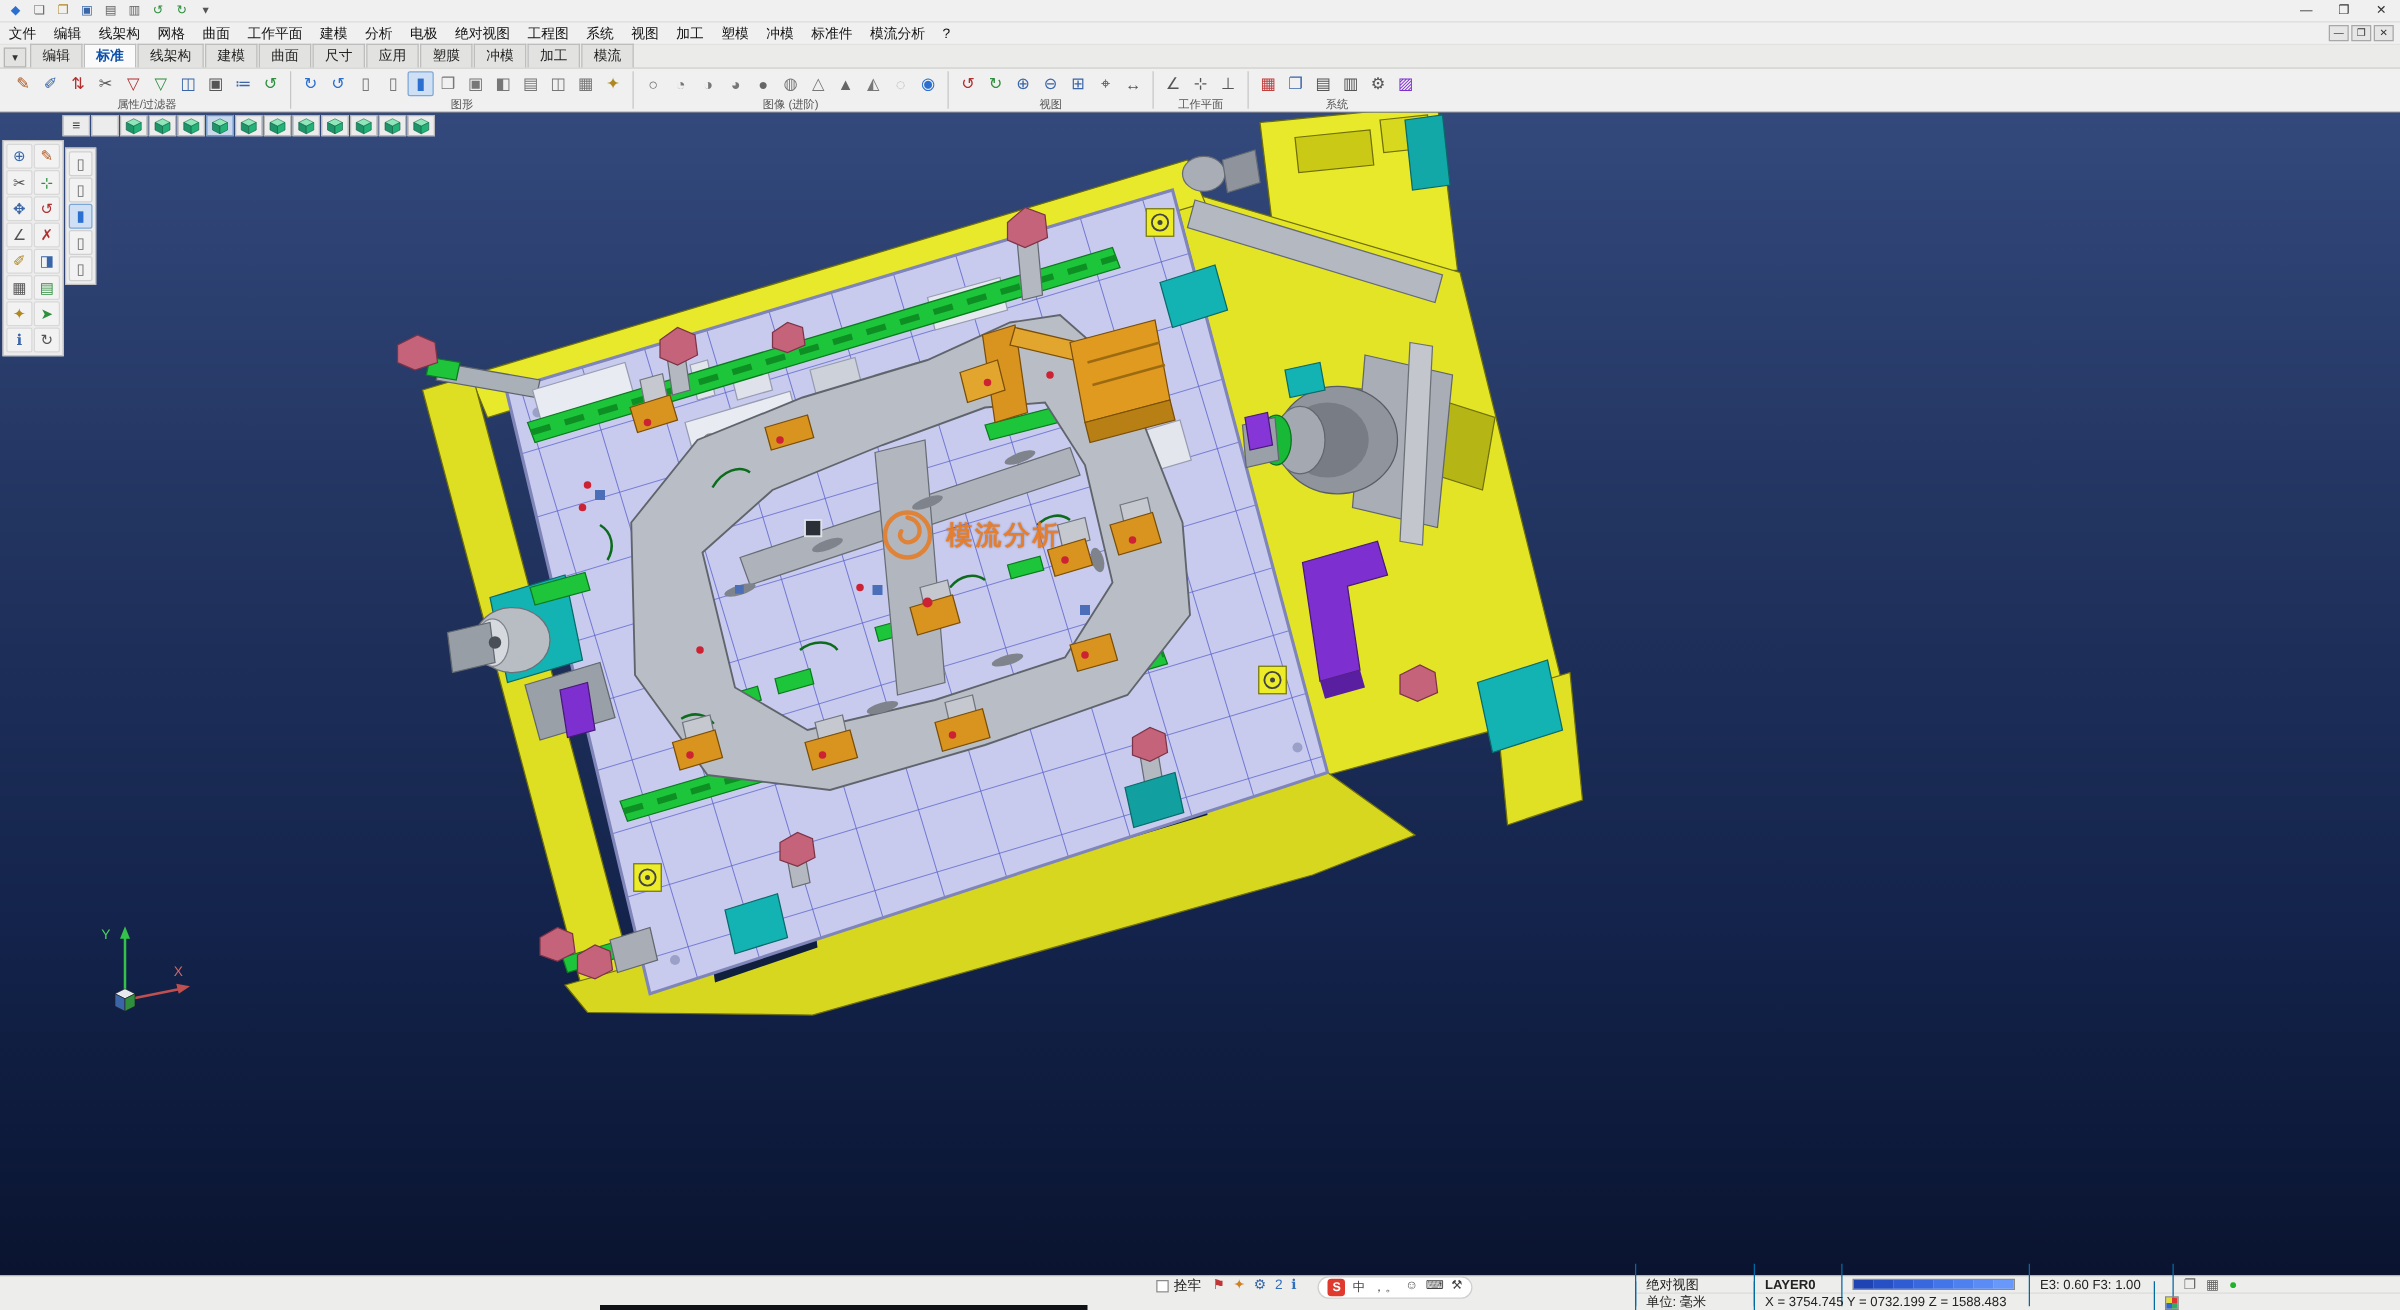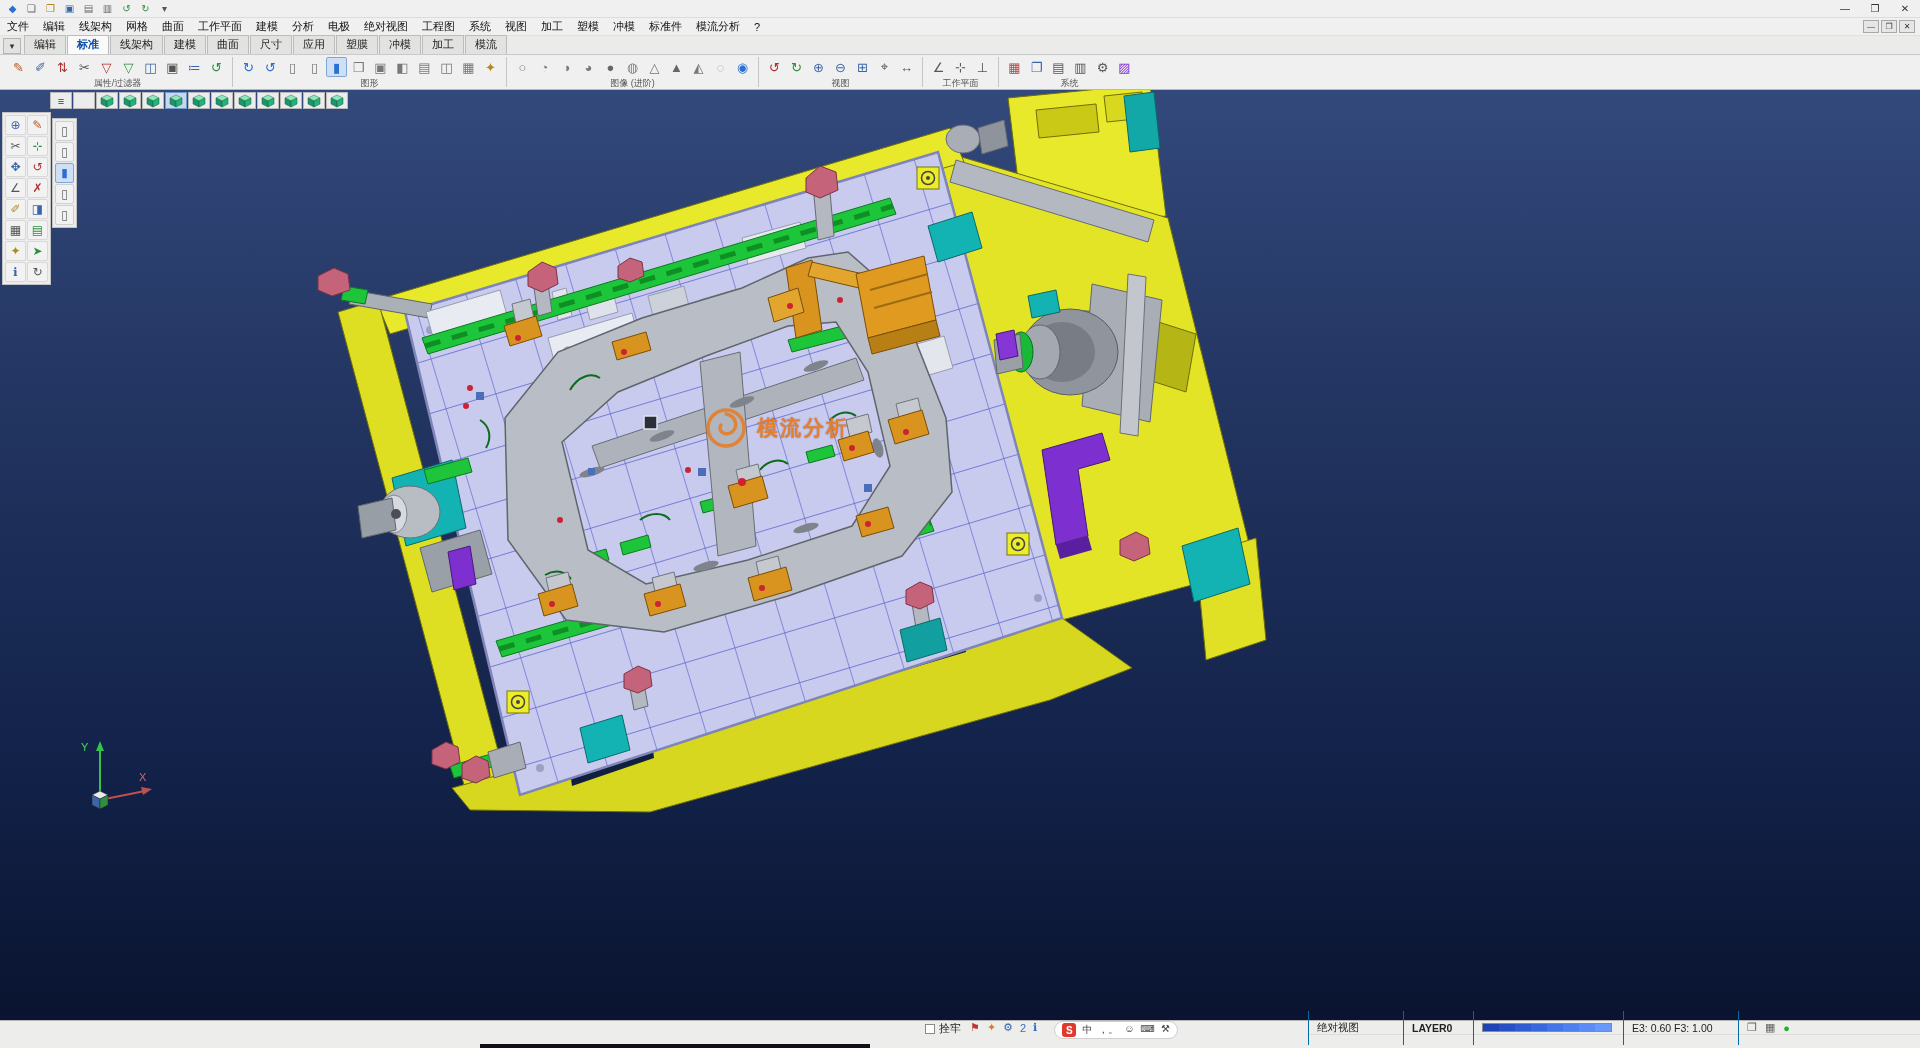--- a/index.html
+++ b/index.html
@@ -801,14 +801,21 @@
             </span>
             <span class="tray-icon" style="color: rgb(102, 102, 102);">
               <span>▦</span>
             </span>
             <span class="tray-icon" style="color: rgb(31, 179, 42);">
               <span>●</span>
             </span>
           </span>
       </span>
     </div>
+    <div class="sb-row">
+      <span class="sb-cell w95">单位: 毫米</span>
+      <span class="sb-cell w320">X = 3754.745 Y = 0732.199 Z = 1588.483</span>
+      <span class="sb-cell grow">
+          <span class="color-square"></span>
+        </span>
+    </div>
   </div>
 </div>
 
 </body></html>

